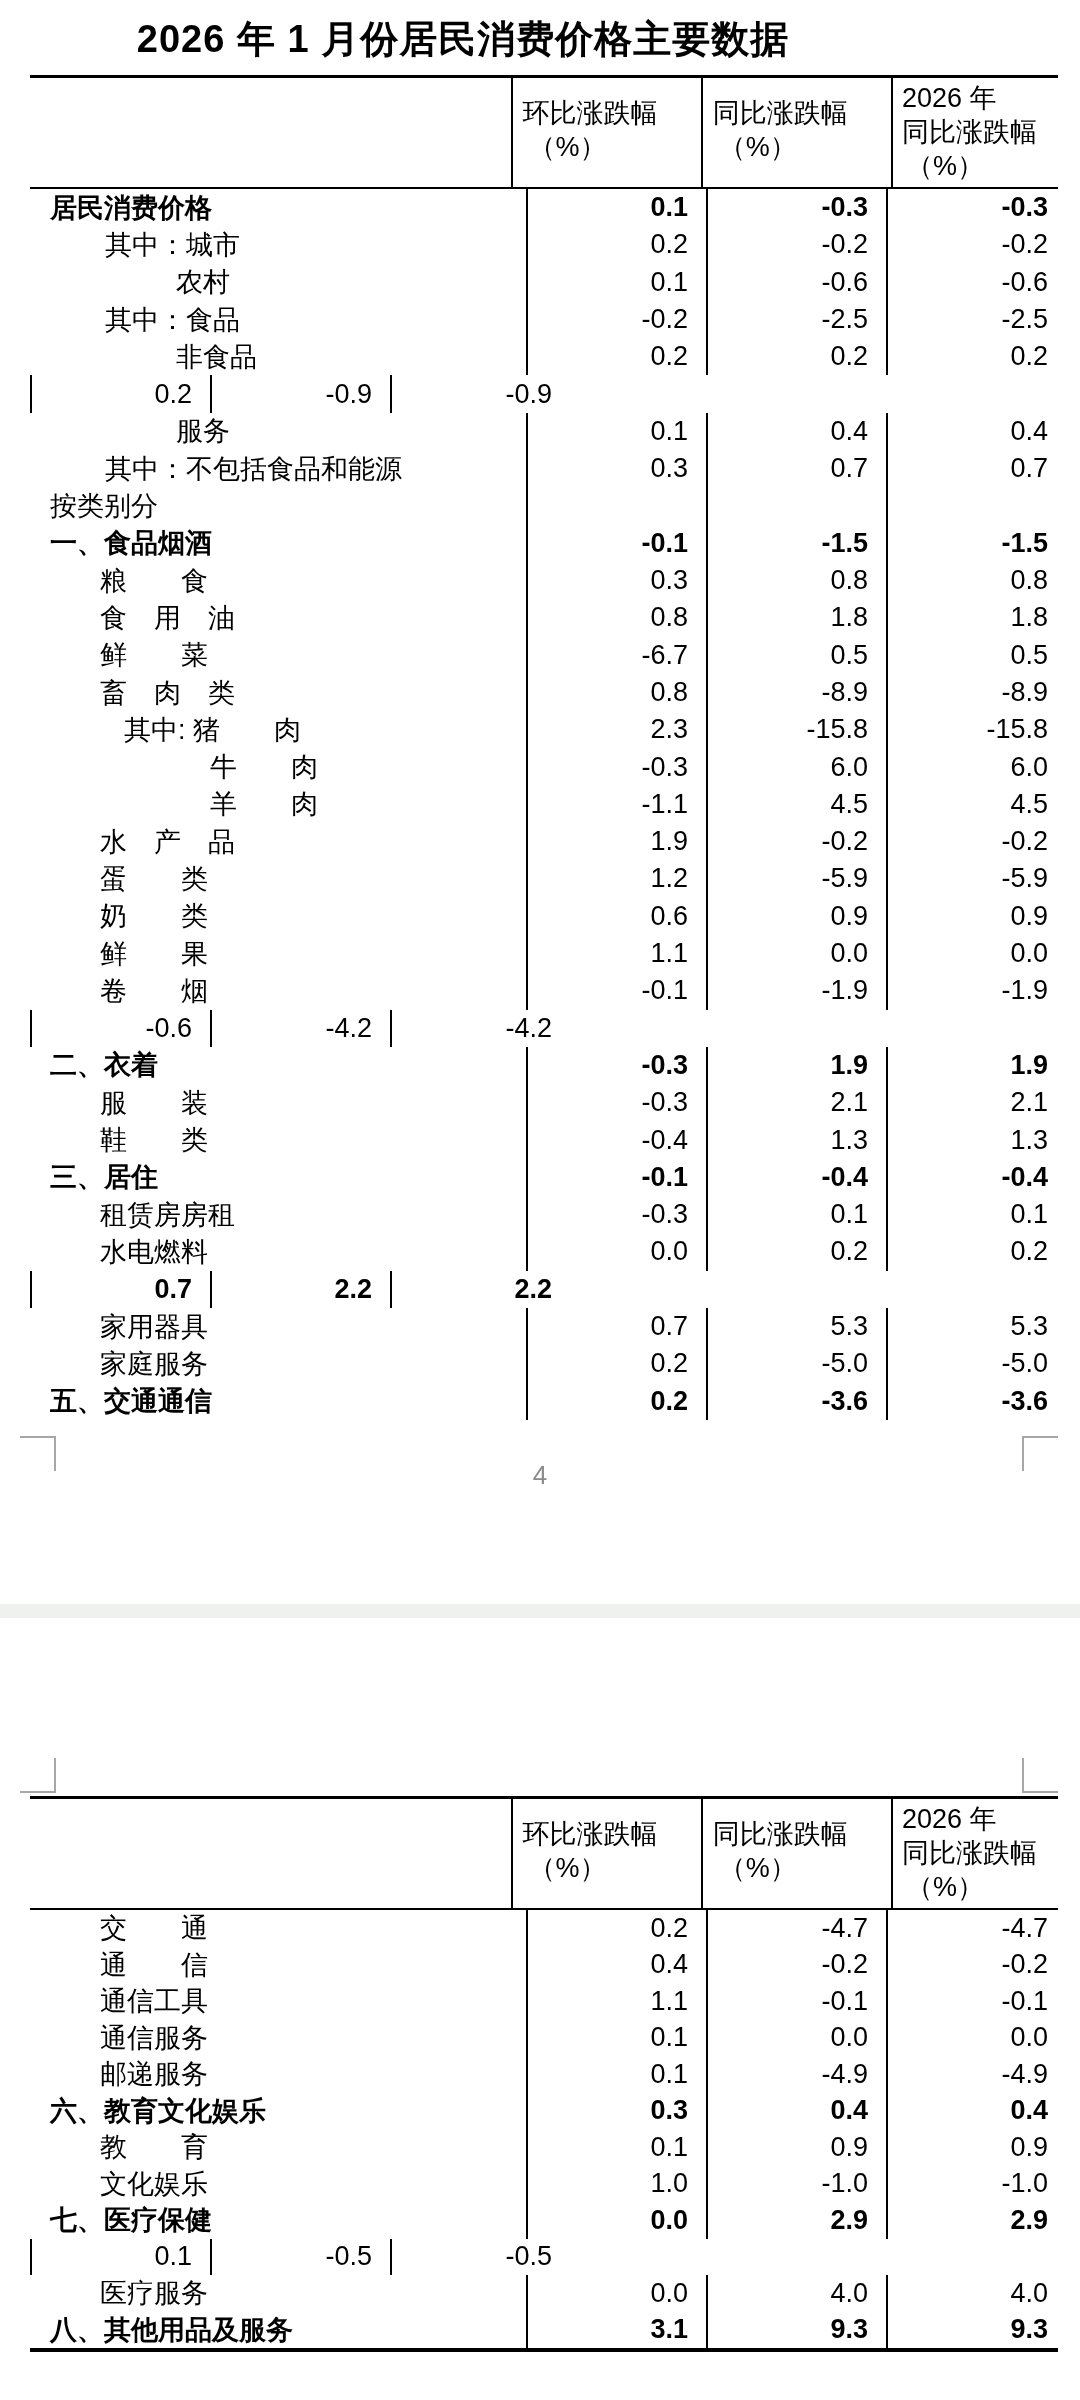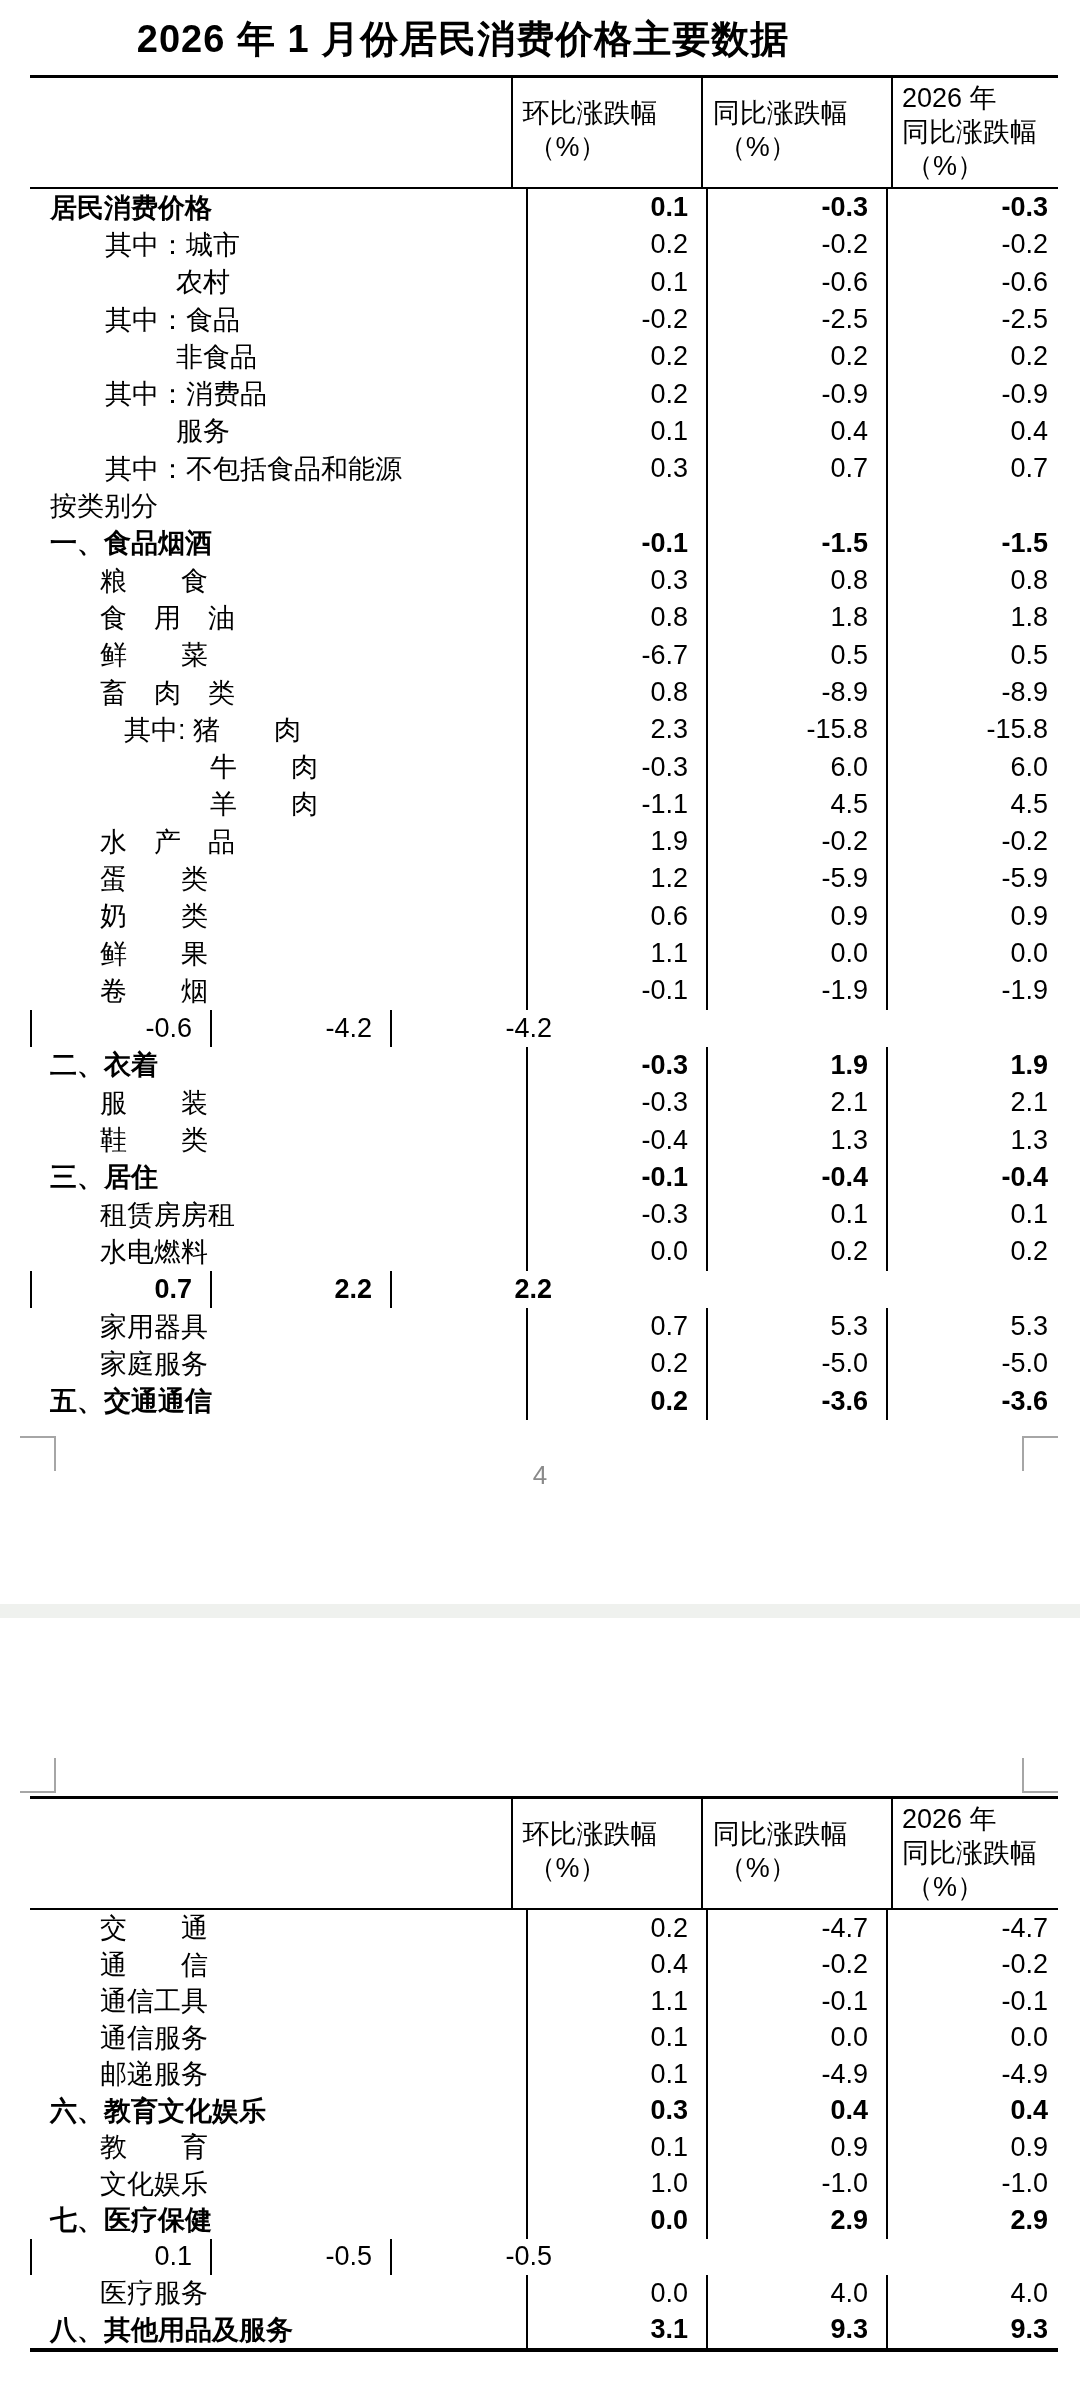--- a/index.html
+++ b/index.html
@@ -99,21 +99,20 @@
         <div class="c v">-2.5</div>
         <div class="c v last">-2.5</div>
       </div>
       <div class="trow ind-2">
         <div class="c label">非食品</div>
         <div class="c v">0.2</div>
         <div class="c v">0.2</div>
         <div class="c v last">0.2</div>
       </div>
       <div class="trow ind-1">
-        <div class="c label">其中：消费品</div>
         <div class="c v">0.2</div>
         <div class="c v">-0.9</div>
         <div class="c v last">-0.9</div>
       </div>
       <div class="trow ind-2">
         <div class="c label">服务</div>
         <div class="c v">0.1</div>
         <div class="c v">0.4</div>
         <div class="c v last">0.4</div>
       </div>

